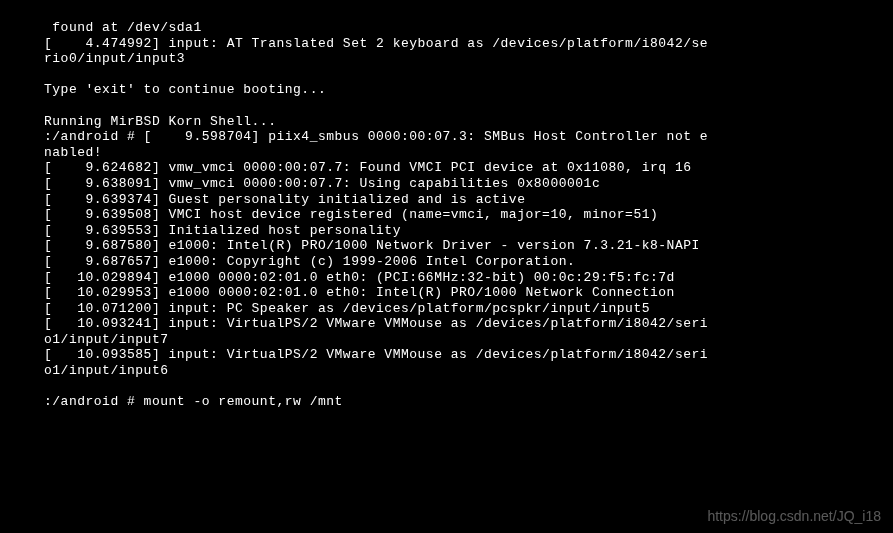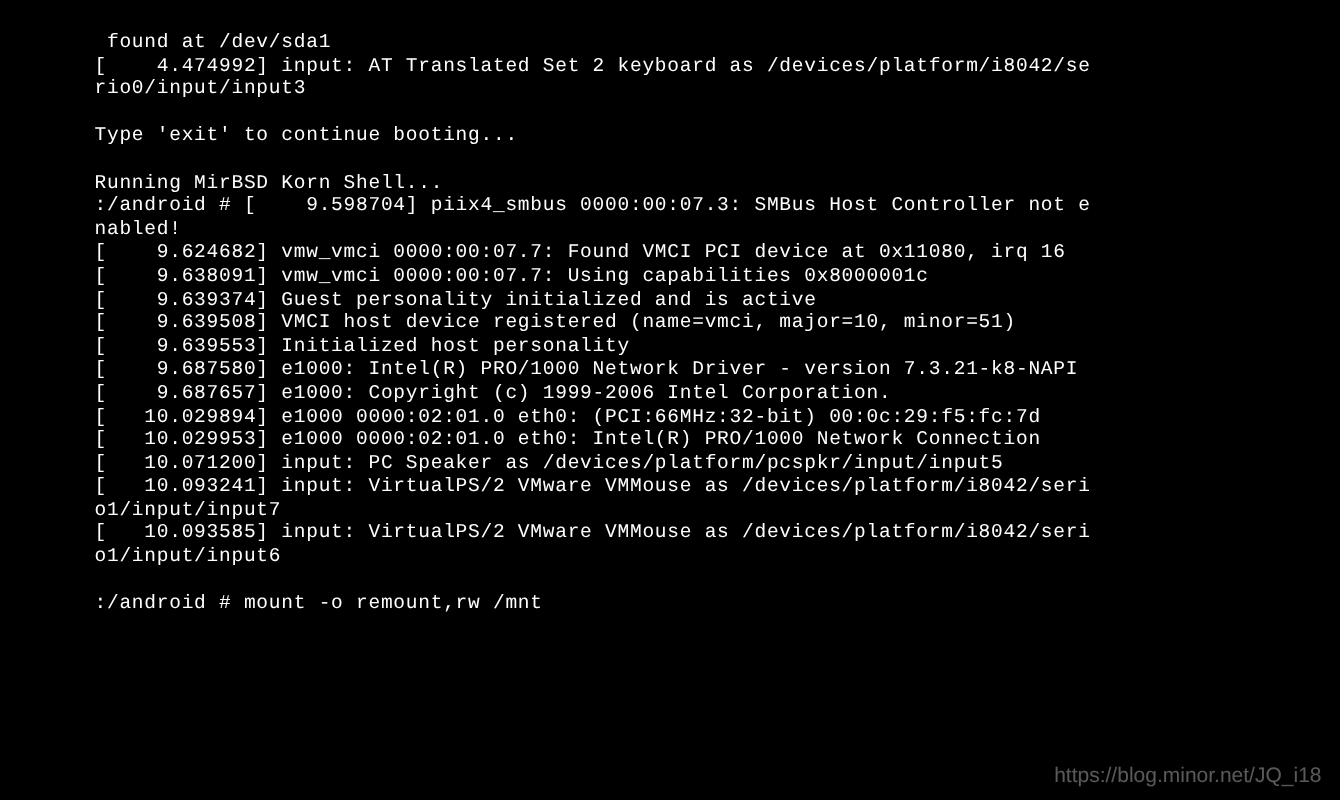--- a/index.html
+++ b/index.html
@@ -15,32 +15,31 @@
       font-size: 13px;
       color: #fff;
       line-height: 1.2;
       position: relative;
       overflow: hidden;
     }
     .terminal {
       padding: 20px 0 0 44px;
       white-space: pre;
       letter-spacing: 0.5px;
-      margin-left: 19px;
     }
     .watermark {
       position: absolute;
       bottom: 8px;
       right: 12px;
       color: rgba(255,255,255,0.35);
       font-family: Arial, sans-serif;
       font-size: 14px;
     }
     .line {
       display: block;
     }
   </style>
 </head>
 <body>
 
 <div class="terminal" id="terminal-container"><span class="line"> found at /dev/sda1</span><span class="line">[    4.474992] input: AT Translated Set 2 keyboard as /devices/platform/i8042/se</span><span class="line">rio0/input/input3</span><span class="line">&nbsp;</span><span class="line">Type 'exit' to continue booting...</span><span class="line">&nbsp;</span><span class="line">Running MirBSD Korn Shell...</span><span class="line">:/android # [    9.598704] piix4_smbus 0000:00:07.3: SMBus Host Controller not e</span><span class="line">nabled!</span><span class="line">[    9.624682] vmw_vmci 0000:00:07.7: Found VMCI PCI device at 0x11080, irq 16</span><span class="line">[    9.638091] vmw_vmci 0000:00:07.7: Using capabilities 0x8000001c</span><span class="line">[    9.639374] Guest personality initialized and is active</span><span class="line">[    9.639508] VMCI host device registered (name=vmci, major=10, minor=51)</span><span class="line">[    9.639553] Initialized host personality</span><span class="line">[    9.687580] e1000: Intel(R) PRO/1000 Network Driver - version 7.3.21-k8-NAPI</span><span class="line">[    9.687657] e1000: Copyright (c) 1999-2006 Intel Corporation.</span><span class="line">[   10.029894] e1000 0000:02:01.0 eth0: (PCI:66MHz:32-bit) 00:0c:29:f5:fc:7d</span><span class="line">[   10.029953] e1000 0000:02:01.0 eth0: Intel(R) PRO/1000 Network Connection</span><span class="line">[   10.071200] input: PC Speaker as /devices/platform/pcspkr/input/input5</span><span class="line">[   10.093241] input: VirtualPS/2 VMware VMMouse as /devices/platform/i8042/seri</span><span class="line">o1/input/input7</span><span class="line">[   10.093585] input: VirtualPS/2 VMware VMMouse as /devices/platform/i8042/seri</span><span class="line">o1/input/input6</span><span class="line">&nbsp;</span><span class="line">:/android # mount -o remount,rw /mnt</span></div>
 
-<div class="watermark">https://blog.minor.net/JQ_i18</div>
+<div class="watermark">https://blog.csdn.net/JQ_i18</div>
 
 </body></html>

